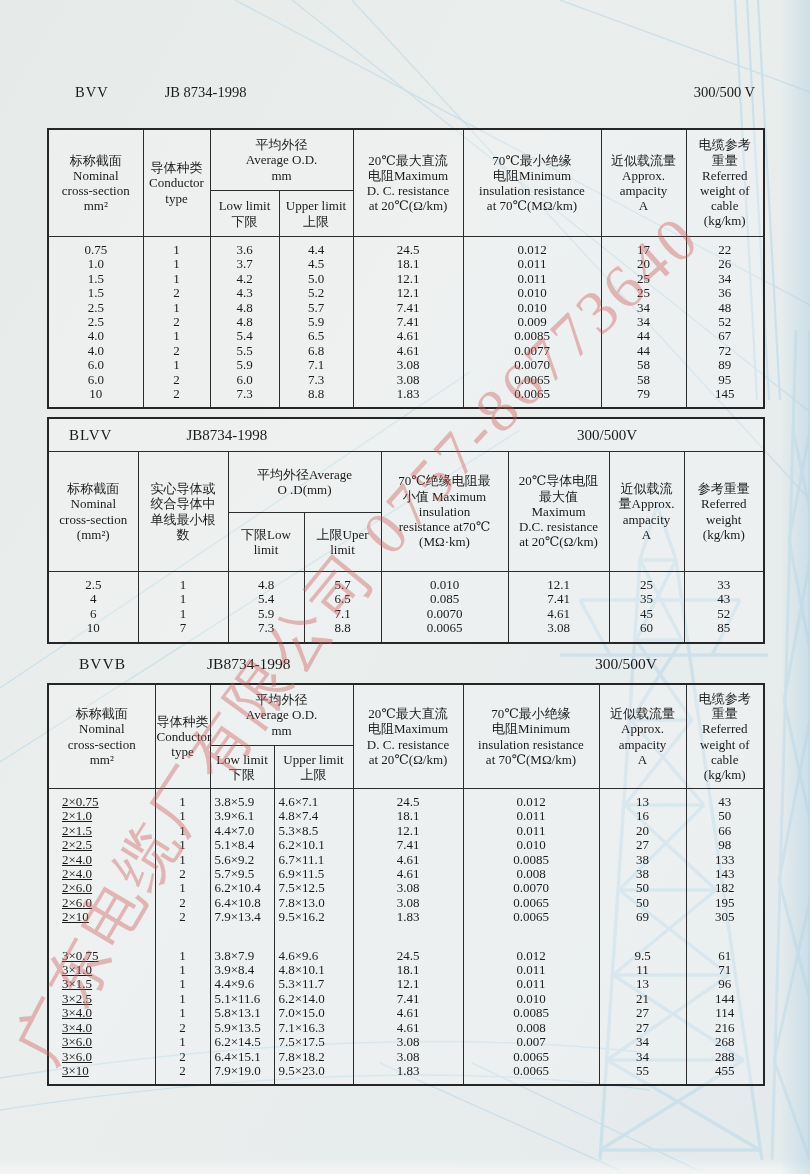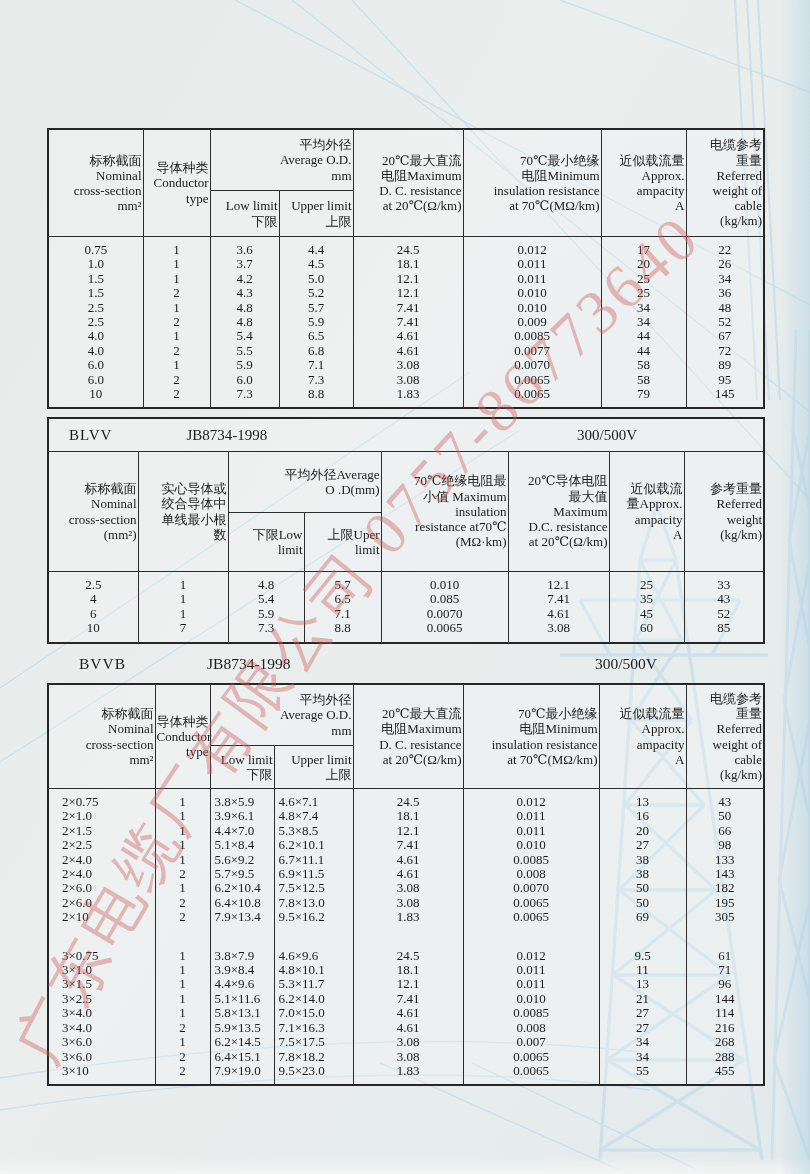--- a/index.html
+++ b/index.html
@@ -18,36 +18,36 @@
 
   .page-header{position:absolute;left:47px;top:84px;width:716px;display:flex;align-items:baseline;
     font-size:14.5px;z-index:1;}
   .page-header .model{margin-left:28px;letter-spacing:1px;}
   .page-header .standard{margin-left:56px;}
   .page-header .voltage{margin-left:auto;margin-right:8px;}
 
   table.spec{position:absolute;left:47px;width:716px;border-collapse:collapse;table-layout:fixed;
     border:2px solid #262626;background:rgba(250,252,251,.25);z-index:1;}
   table.spec th{border:1px solid #2c2c2c;font-weight:normal;font-size:13px;line-height:1.17;
-    text-align:right;vertical-align:middle;white-space:pre-line;padding:2px 1px;}
+    text-align:center;vertical-align:middle;white-space:pre-line;padding:2px 1px;}
   table.spec td{border-left:1px solid #2c2c2c;border-right:1px solid #2c2c2c;
     font-size:13px;line-height:14.4px;text-align:center;padding:0 2px;white-space:nowrap;}
   table.spec thead tr.tier1 th{height:56px;}
   .t-bvv thead tr.tier2 th{height:41px;}
   .t-blvv thead tr.tier2 th{height:54px;}
   .t-bvvb thead tr.tier2 th{height:38px;}
   table.spec tbody tr:first-child td{padding-top:6px;}
   table.spec tbody.last tr:last-child td{padding-bottom:6px;}
   .t-blvv td{line-height:16.5px;}
   .band-cell{border:1px solid #2c2c2c;padding:0;}
   .band-flex{display:flex;align-items:center;height:32px;font-size:15px;}
   .band-flex .model{margin-left:18px;letter-spacing:1px;text-align:right;}
   .band-flex .standard{margin-left:74px;}
   .band-flex .voltage{margin-left:auto;margin-right:124px;}
-  .t-bvvb td:first-child{text-align:left;padding-left:13px;}
+  .t-bvvb td:first-child{text-align:left;padding-left:13px;text-decoration:underline;}
   .t-bvvb td:nth-child(3),.t-bvvb td:nth-child(4){text-align:left;padding-left:4px;}
   tbody.spacer td{height:12px;padding:0;}
   .section-line{position:absolute;left:47px;top:655px;width:716px;display:flex;align-items:baseline;
     font-size:15.5px;z-index:1;}
   .section-line .model{margin-left:32px;letter-spacing:1px;}
   .section-line .standard{margin-left:81px;}
   .section-line .voltage{margin-left:auto;margin-right:106px;}
   .t-bvv{top:128px;}
   .t-blvv{top:417px;}
   .t-bvvb{top:683px;}
@@ -84,20 +84,25 @@
         <path d="M580,600 L740,600 M560,655 L768,655"></path>
         <path d="M580,600 L610,655 M740,600 L712,655"></path>
       </g>
       <g stroke-width="3" opacity="0.8">
         <path d="M796,330 L772,1160 M810,330 L810,1160"></path>
         <path d="M793,430 L810,510 M810,430 L789,540 M789,540 L810,650 M810,560 L784,700 M784,700 L810,820 M810,720 L779,880 M779,880 L810,1000 M810,900 L774,1060 M774,1060 L810,1160"></path>
       </g>
     </g>
   </svg>
 
+  <div class="page-header">
+    <span class="model">BVV</span>
+    <span class="standard">JB 8734-1998</span>
+    <span class="voltage">300/500 V</span>
+  </div>
 
   <table class="spec t-bvv">
     <colgroup>
       <col style="width:95px">
         <col style="width:67px">
         <col style="width:69px">
         <col style="width:74px">
       <col style="width:110px">
         <col style="width:138px">
         <col style="width:85px">

